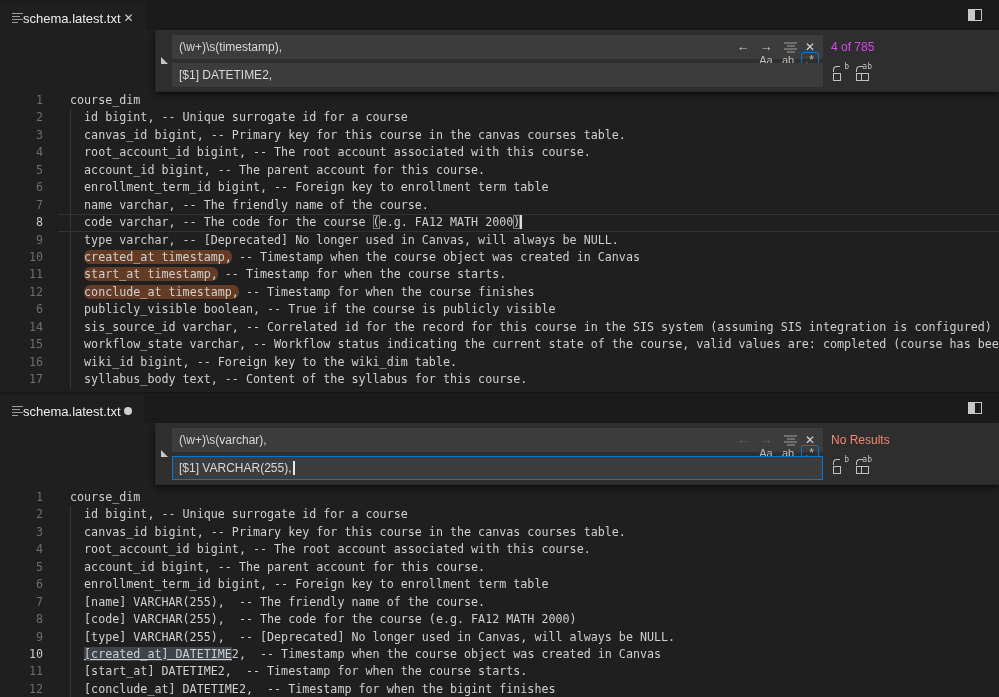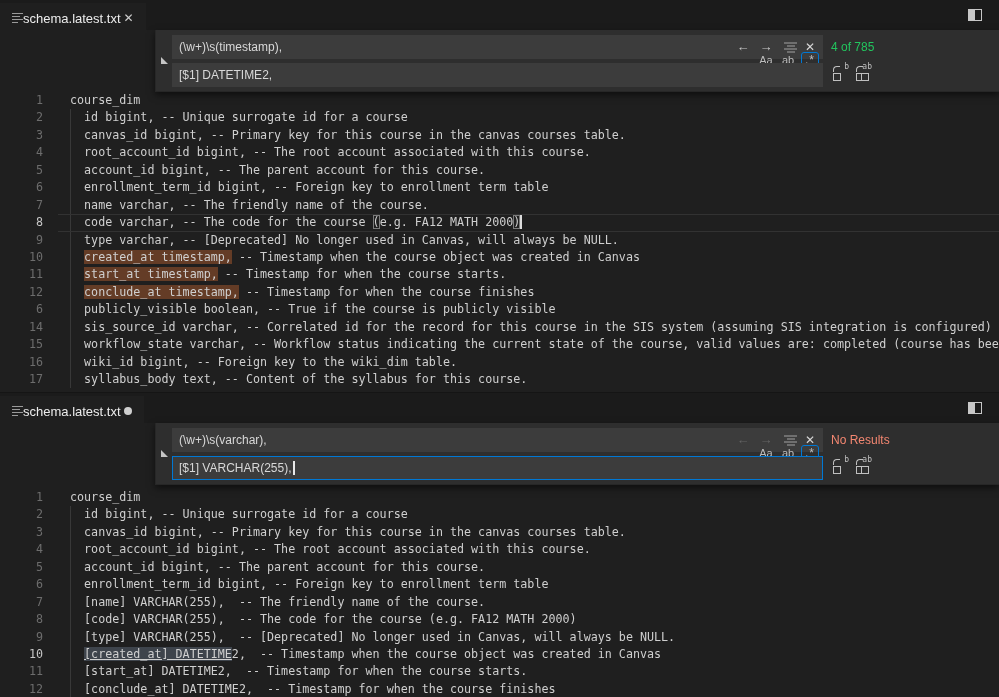--- a/index.html
+++ b/index.html
@@ -42,21 +42,21 @@
   .rin{ padding-right:6px; }
   .rin.focused{ border:1px solid var(--accent,#0078d4); }
   .input-caret{ position:absolute; left:121px; top:5px; width:1.5px; height:14px; background:#e8e8e8; }
   .opt{ position:absolute; top:17px; width:18px; height:18px; line-height:17px; text-align:center;
     font-size:11px; color:#bdbdbd; border-radius:3px; cursor:pointer; }
   .opt.case{ right:48px; }
   .opt.ww{ right:26px; text-decoration:underline; }
   .opt.rx{ right:4px; font-size:12px; letter-spacing:1px; }
   .opt.on{ border:1px solid var(--accent,#0078d4); line-height:15px; }
   .fstatus{ position:absolute; left:659px; top:0; line-height:24px; font-size:12px;
-    color:#22c55e; white-space:nowrap; }
+    color:#d946ef; white-space:nowrap; }
   .fstatus.no-results{ color:var(--no-results,#f48771); }
   .nav{ position:absolute; top:0; width:20px; line-height:24px; text-align:center;
     font-size:13px; color:#c8c8c8; cursor:pointer; }
   .nav.prev{ right:70px; } .nav.next{ right:47px; }
   .nav.dim{ color:#646464; }
   .ico-sel{ position:absolute; right:26px; top:7px; display:flex; flex-direction:column; gap:1px; width:13px; }
   .ico-sel i{ height:2px; background:#6f6f6f; display:block; }
   .ico-sel i:nth-child(1){ width:13px; } .ico-sel i:nth-child(2){ width:8px; margin-left:3px; }
   .ico-sel i:nth-child(3){ width:13px; } .ico-sel i:nth-child(4){ width:8px; margin-left:3px; }
   .fclose{ position:absolute; right:4px; top:0; width:18px; line-height:24px; text-align:center;
@@ -76,21 +76,21 @@
   .code{ position:absolute; left:0; right:0; font-family:"DejaVu Sans Mono",monospace;
     font-size:11.7px; }
   .line{ position:relative; height:17.45px; line-height:17.45px; white-space:pre; color:#cfcfcf; }
   .num{ position:absolute; left:0; top:0; width:43px; text-align:right; color:#6d6d6d; }
   .num.on{ color:#c7c7c7; }
   .txt{ position:absolute; left:70px; top:0; }
   .line.g::before{ content:''; position:absolute; left:70px; top:0; bottom:0;
     border-left:1px solid #383838; }
   .line.cur::after{ content:''; position:absolute; left:58px; right:0; top:0; bottom:0;
     border-top:1px solid #323232; border-bottom:1px solid #323232; pointer-events:none; }
-  .dec-match{ background:var(--match,#653c26); }
+  .dec-match{ background:var(--match,#653c26);border-radius:6px; }
   .dec-selection{ background:var(--selection,#3e444c);text-decoration:underline; }
   .dec-bracket{ outline:1px solid #7b7b7b; outline-offset:-1px; }
   .caret{ display:inline-block; width:0; position:relative; }
   .caret::before{ content:''; position:absolute; left:0; top:-12.5px; width:1.5px; height:15px;
     background:#dcdcdc; }
 </style>
 </head>
 <body>
 
 <div class="screen" style="--accent: #0078d4; --match: #643c26; --selection: #3e444c; --no-results: #f48771; --editor-bg: #1f1f1f;">
@@ -228,17 +228,17 @@
         <div class="line g"><span class="num">2</span><span class="txt">  id bigint, -- Unique surrogate id for a course</span></div>
         <div class="line g"><span class="num">3</span><span class="txt">  canvas_id bigint, -- Primary key for this course in the canvas courses table.</span></div>
         <div class="line g"><span class="num">4</span><span class="txt">  root_account_id bigint, -- The root account associated with this course.</span></div>
         <div class="line g"><span class="num">5</span><span class="txt">  account_id bigint, -- The parent account for this course.</span></div>
         <div class="line g"><span class="num">6</span><span class="txt">  enrollment_term_id bigint, -- Foreign key to enrollment term table</span></div>
         <div class="line g"><span class="num">7</span><span class="txt">  [name] VARCHAR(255),  -- The friendly name of the course.</span></div>
         <div class="line g"><span class="num">8</span><span class="txt">  [code] VARCHAR(255),  -- The code for the course (e.g. FA12 MATH 2000)</span></div>
         <div class="line g"><span class="num">9</span><span class="txt">  [type] VARCHAR(255),  -- [Deprecated] No longer used in Canvas, will always be NULL.</span></div>
         <div class="line g"><span class="num on">10</span><span class="txt">  <span class="dec-selection">[created_at] DATETIME</span>2,  -- Timestamp when the course object was created in Canvas</span></div>
         <div class="line g"><span class="num">11</span><span class="txt">  [start_at] DATETIME2,  -- Timestamp for when the course starts.</span></div>
-        <div class="line g"><span class="num">12</span><span class="txt">  [conclude_at] DATETIME2,  -- Timestamp for when the course finishes</span></div>
+        <div class="line g"><span class="num">12</span><span class="txt">  [conclude_at] DATETIME2,  -- Timestamp for when the bigint finishes</span></div>
       </div>
   </div>
 
 </div>
 
 </body></html>

